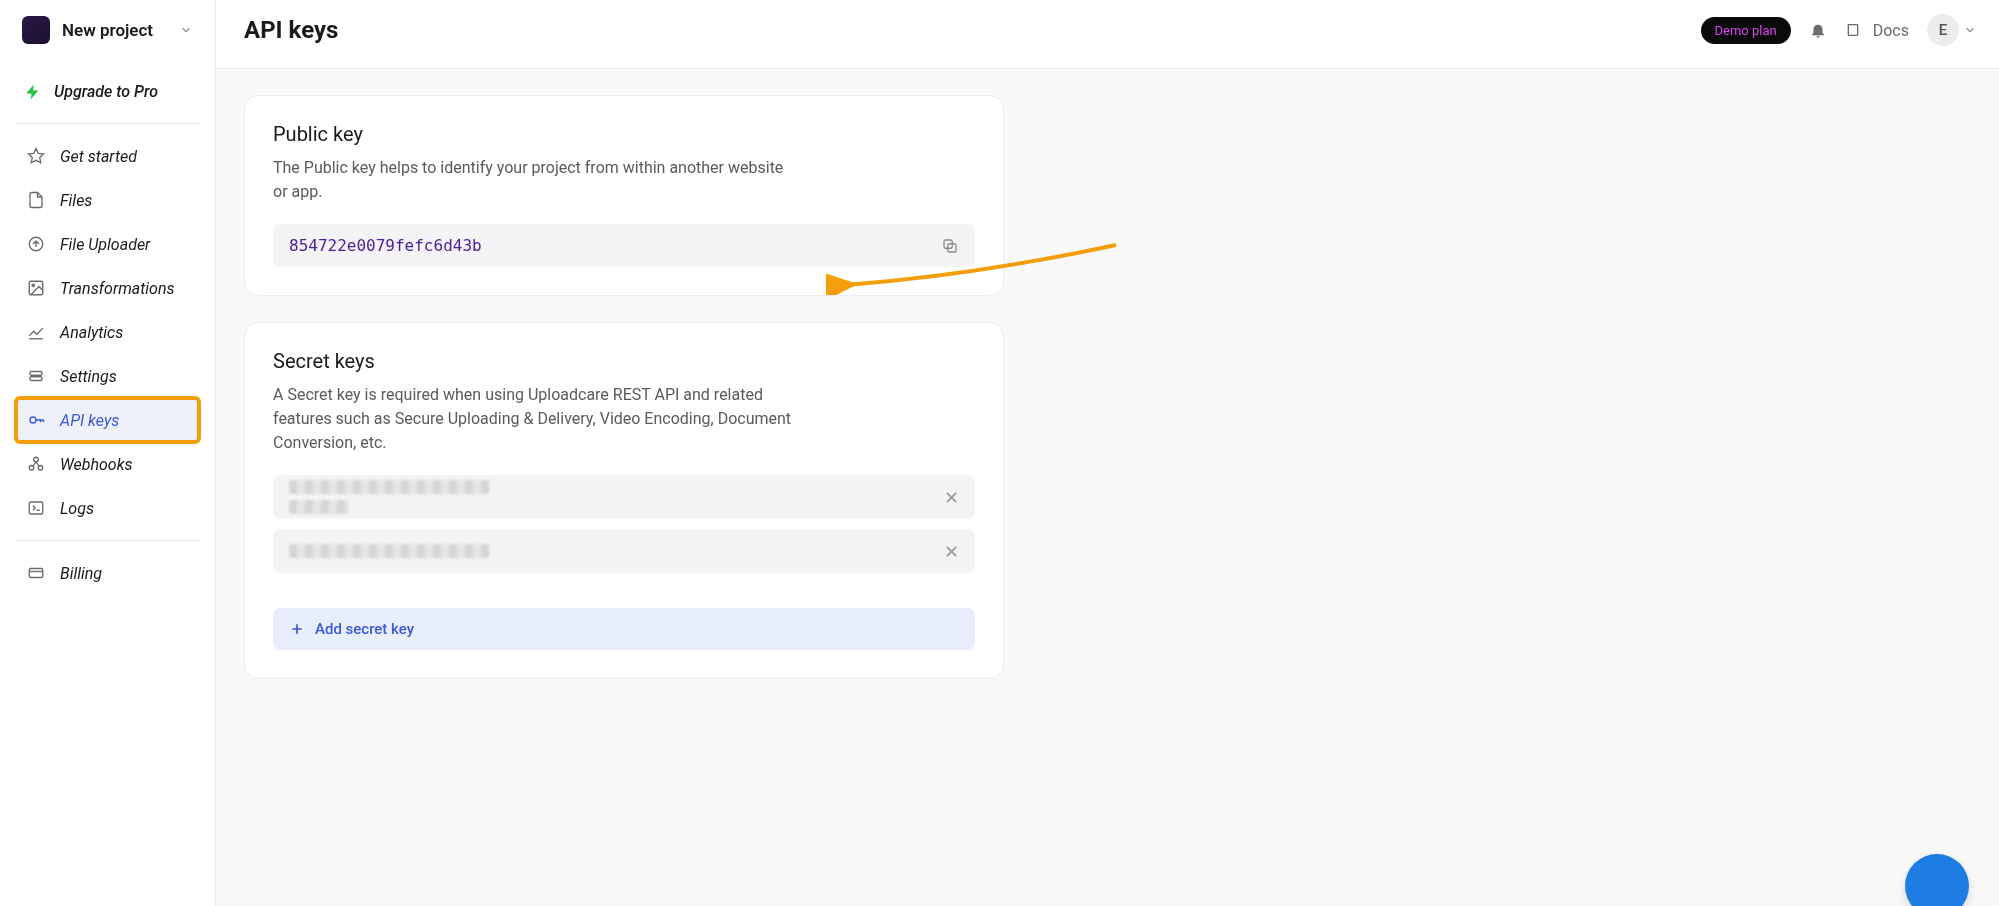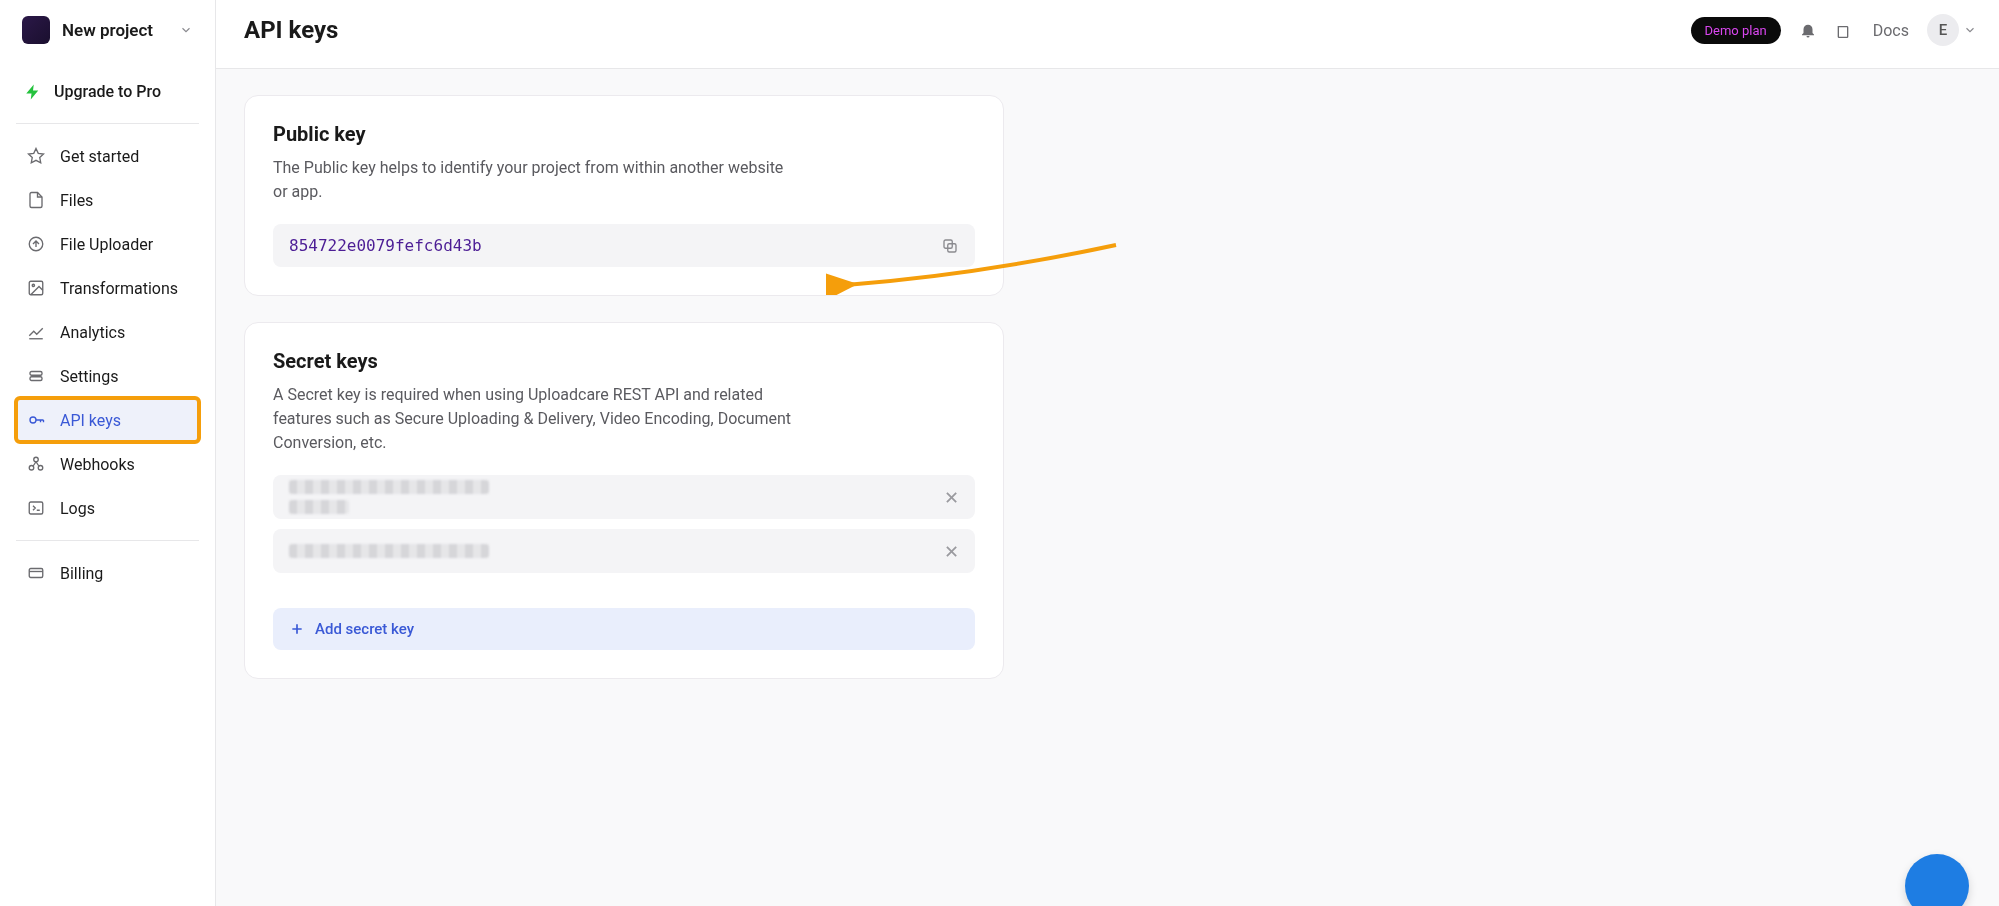--- a/index.html
+++ b/index.html
@@ -5,42 +5,42 @@
     * { margin: 0; padding: 0; box-sizing: border-box; }
     body { font-family: -apple-system, BlinkMacSystemFont, "Segoe UI", Roboto, sans-serif; background: #fff; color: #1a1a1a; }
     .app { display: flex; min-height: 100vh; }
 
     
     .sidebar { width: 216px; border-right: 1px solid #e7e7e9; display: flex; flex-direction: column; }
     .project-selector { display: flex; align-items: center; gap: 12px; padding: 16px 22px 16px 22px; cursor: pointer; }
     .project-avatar { width: 28px; height: 28px; border-radius: 6px; background: linear-gradient(135deg,#2b1848,#1a0f2e); }
     .project-name { font-size: 17px; font-weight: 600; flex: 1; }
     .project-caret { color: #8a8a8f; }
-    .sidebar-inner { padding: 10px 16px; }
+    .sidebar-inner { padding: 10px 16px; font-style: italic; }
     .upgrade-link { display: flex; align-items: center; gap: 12px; padding: 12px 8px; font-size: 16px; font-weight: 500; cursor: pointer; color: #1a1a1a; }
     .bolt { color: #24c23d; }
     .sidebar-divider { height: 1px; background: #e7e7e9; margin: 10px 0; }
     .nav-item { display: flex; align-items: center; gap: 14px; padding: 12px 10px; font-size: 16px; color: #1a1a1a; cursor: pointer; border-radius: 10px; }
     .nav-item.active { background: #eef1fa; color: #3a59d6; }
     .nav-item.highlighted { outline: 4px solid #f59e0b; outline-offset: -2px; border-radius: 4px; }
     .nav-icon { width: 20px; height: 20px; display: inline-flex; align-items: center; justify-content: center; color: #6b6b6f; flex-shrink: 0; }
     .nav-item.active .nav-icon { color: #3a59d6; }
 
     
     .main { flex: 1; background: #f9f9fa; display: flex; flex-direction: column; }
     .topbar { display: flex; align-items: center; padding: 14px 22px 22px 28px; background: #fff; border-bottom: 1px solid #e7e7e9; }
     .page-title { font-size: 24px; font-weight: 700; color: #1a1a1a; }
     .topbar-spacer { flex: 1; }
     .plan-badge { background: #0a0a0a; color: #d946ef; border-radius: 24px; padding: 6px 14px; font-size: 13px; font-weight: 400; margin-right: 18px; cursor: pointer; }
-    .icon-btn { color: #6b6b6f; margin-right: 18px; cursor: pointer; display: inline-flex; align-items: flex-end; gap: 22px; font-size: 16px; }
+    .icon-btn { color: #6b6b6f; margin-right: 18px; cursor: pointer; display: inline-flex; align-items: center; gap: 12px; font-size: 16px; }
     .user-avatar { width: 32px; height: 32px; border-radius: 50%; background: #ececef; display: inline-flex; align-items: center; justify-content: center; font-weight: 500; font-size: 15px; color: #555; margin-right: 4px; cursor: pointer; }
     .content { padding: 26px 28px; position: relative; }
 
     .card { background: #fff; border: 1px solid #eceaee; border-radius: 14px; padding: 26px 28px 28px; max-width: 760px; margin-bottom: 26px; }
-    .card-title { font-size: 20px; font-weight: 700; margin-bottom: 10px; }
+    .card-title { font-size: 20px; font-weight: 400; margin-bottom: 10px; }
     .card-desc { font-size: 16px; color: #5a5a5f; line-height: 1.5; margin-bottom: 20px; max-width: 520px; }
     .key-box { display: flex; align-items: center; justify-content: space-between; background: #f4f4f6; border-radius: 8px; padding: 12px 16px; font-family: "SFMono-Regular", Consolas, monospace; font-size: 16px; color: #4c1d95; }
     .copy-btn { color: #8a8a8f; cursor: pointer; }
 
     .secret-row { display: flex; align-items: center; justify-content: space-between; background: #f4f4f6; border-radius: 8px; padding: 10px 16px; margin-bottom: 10px; height: 44px; }
     .blurred { width: 200px; height: 14px; background: repeating-linear-gradient(90deg,#d6d6d9 0 8px,#e6e6e8 8px 16px); filter: blur(1px); border-radius: 3px; }
     .blurred.small { width: 60px; margin-top: 6px; }
     .delete-btn { color: #9a9a9f; cursor: pointer; font-size: 18px; }
     .add-secret { display: flex; align-items: center; gap: 10px; background: #e9eefc; color: #3a59d6; border-radius: 8px; padding: 12px 16px; font-size: 15px; font-weight: 500; cursor: pointer; margin-top: 35px; }
 

